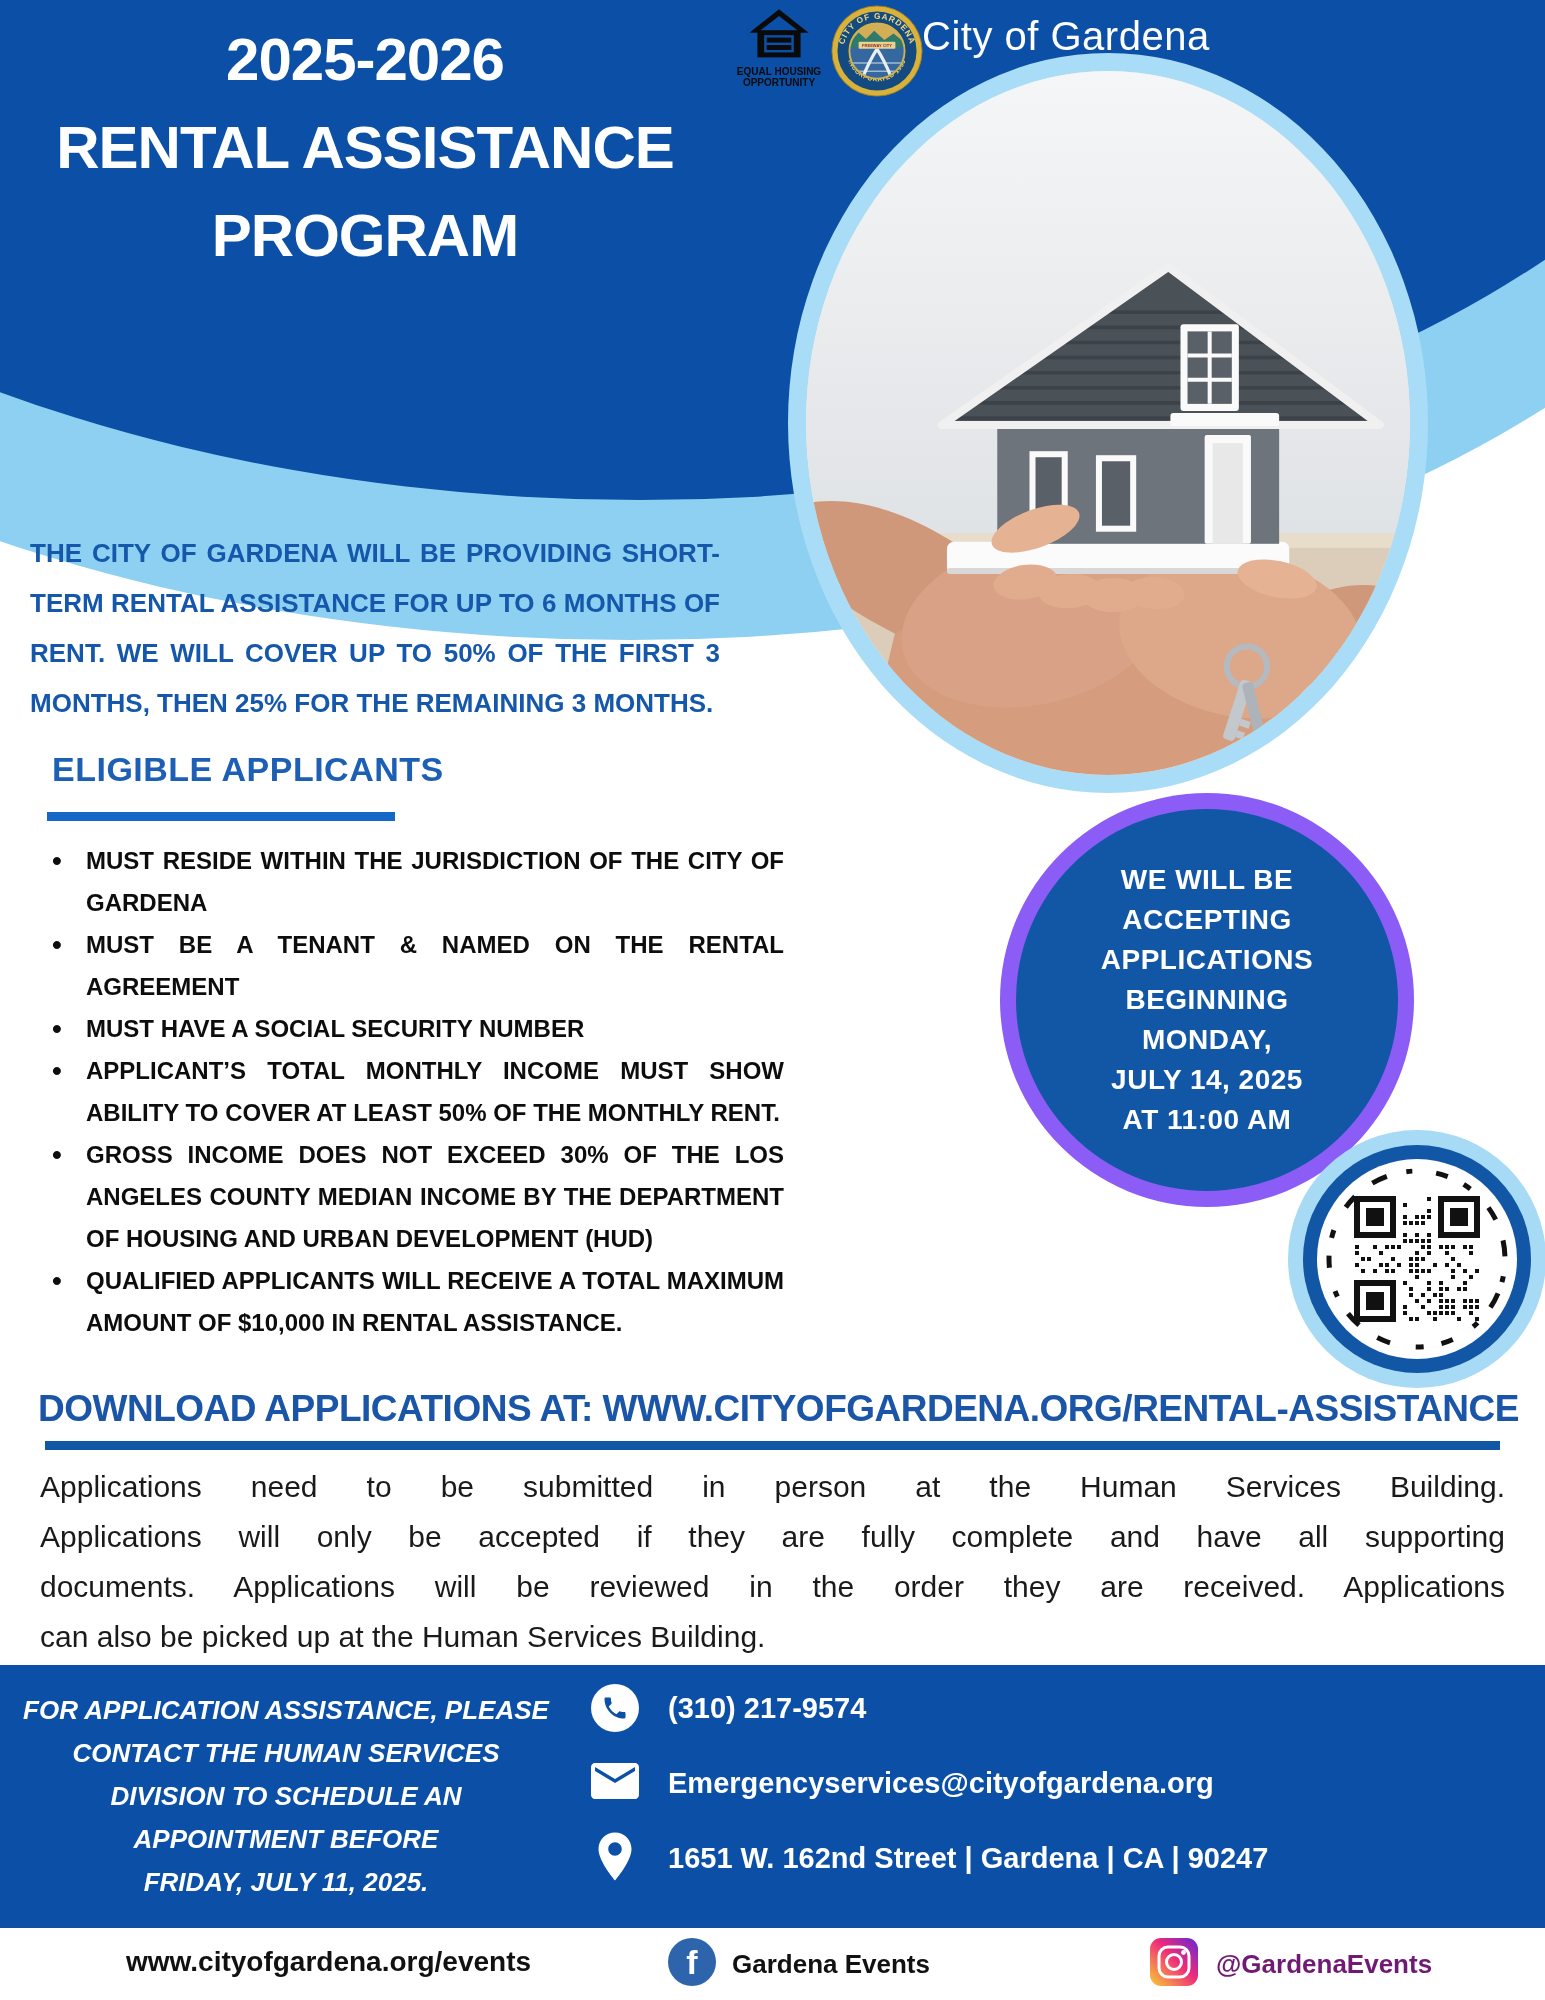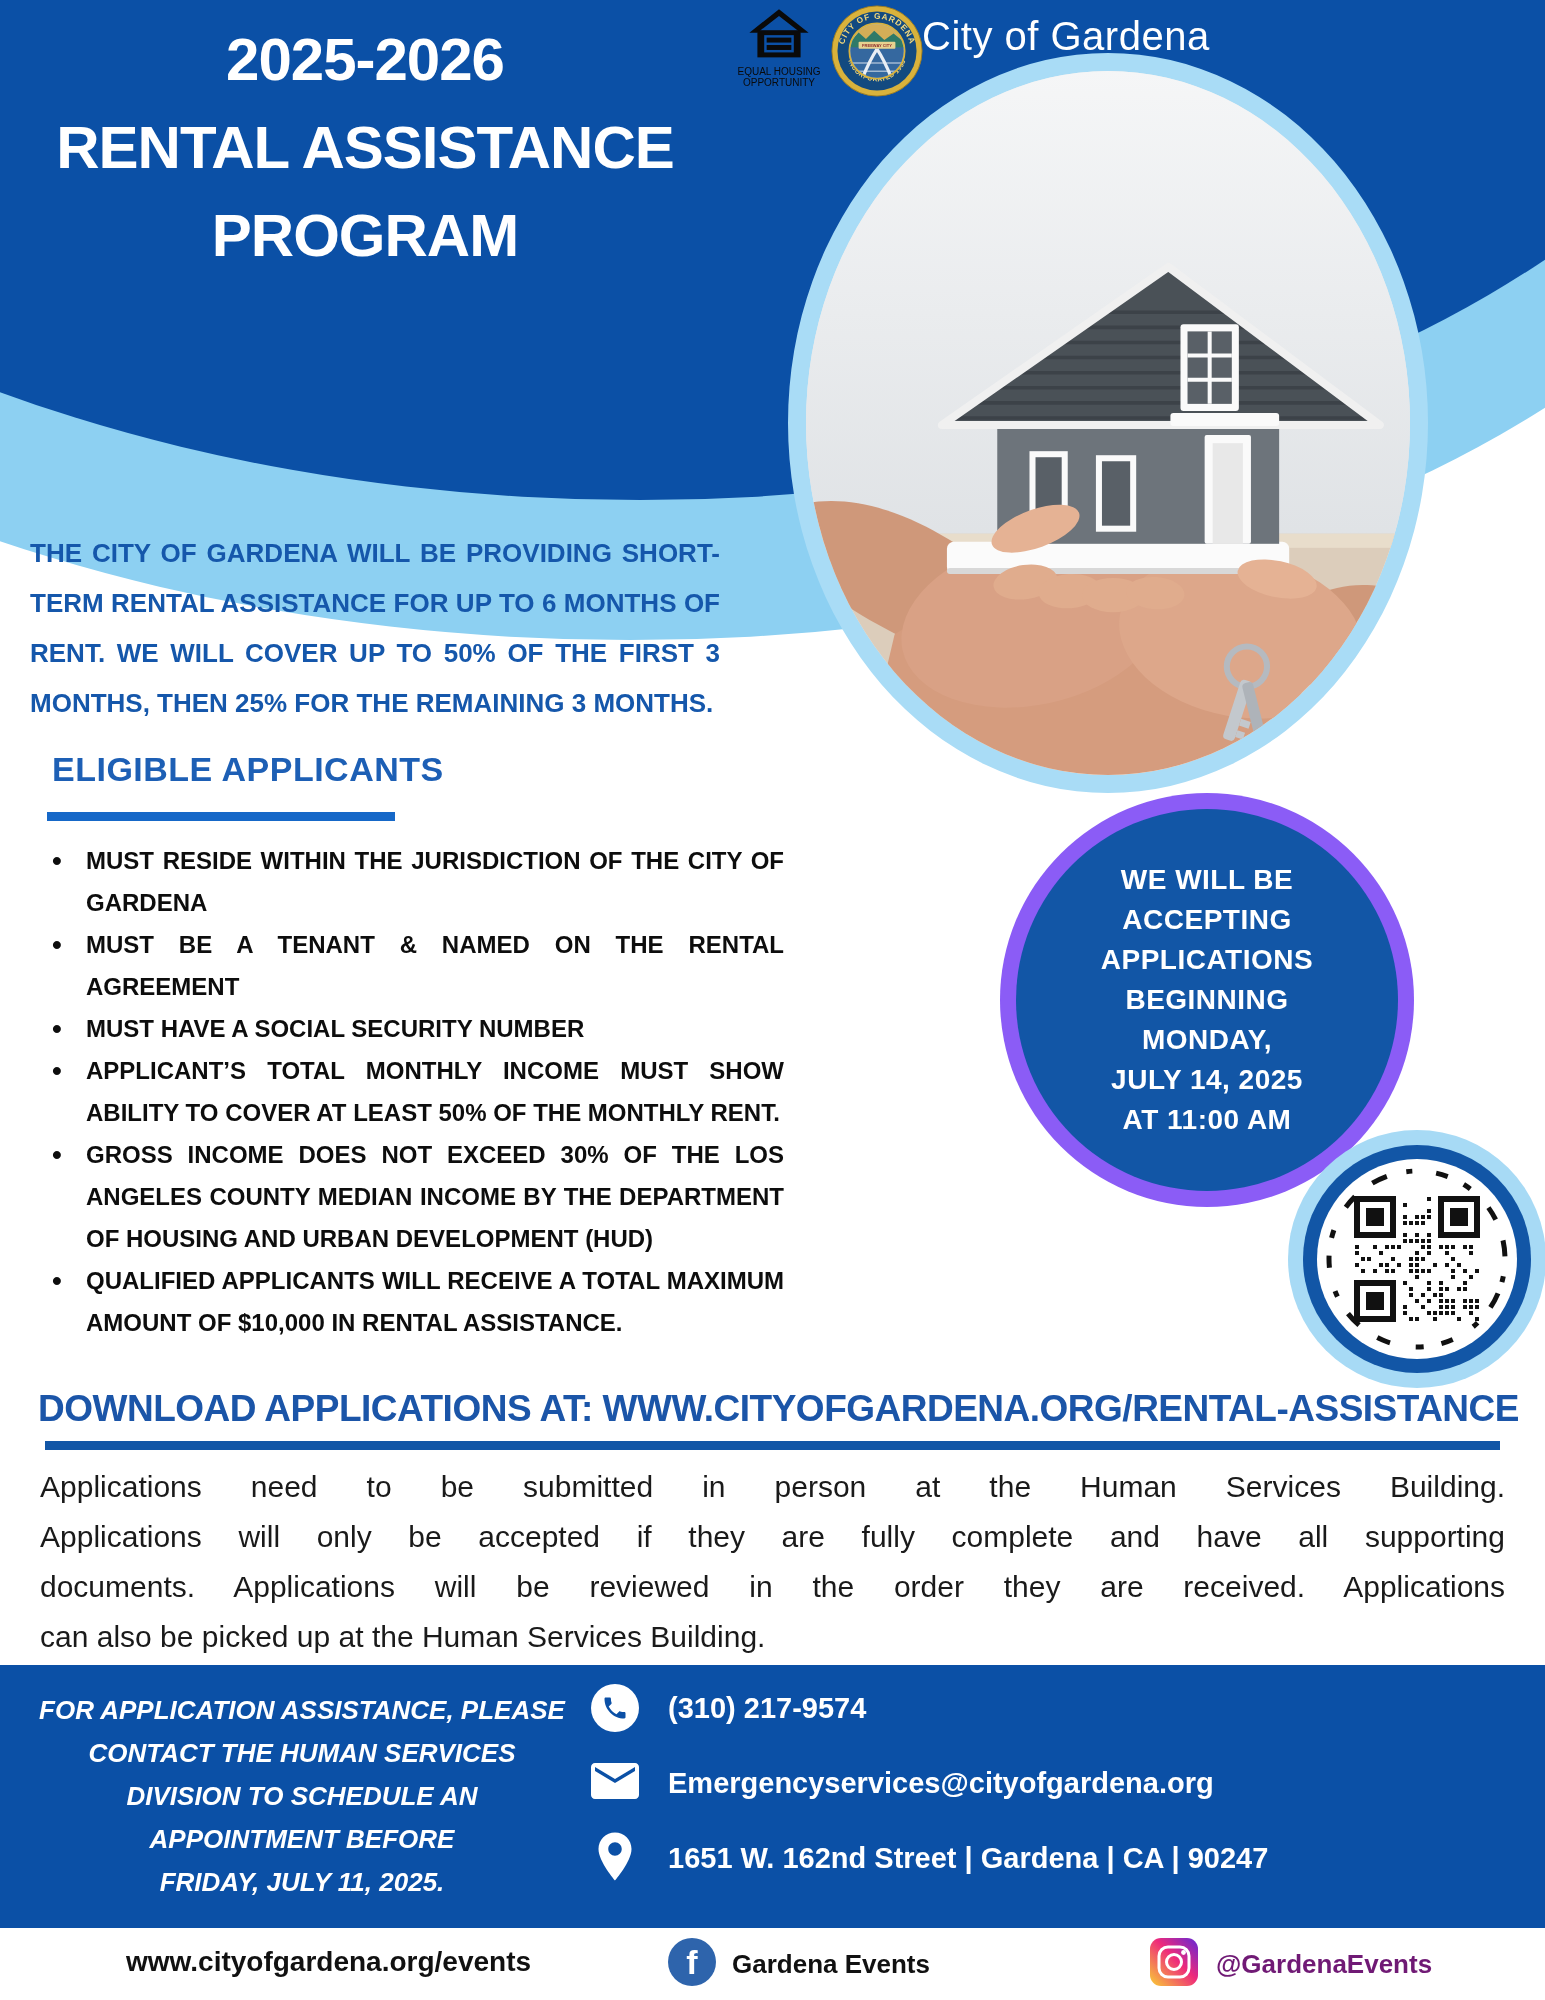--- a/index.html
+++ b/index.html
@@ -11,21 +11,21 @@
   .band-light{left:-600px;top:-760px;width:2460px;height:1400px;background:#8dd0f2;z-index:1;}
   .band-dark{left:-560px;top:-900px;width:2400px;height:1400px;background:#0b50a6;z-index:2;}
 
   
   .title{position:absolute;left:40px;top:16px;width:650px;z-index:5;text-align:center;
          color:#fff;font-weight:bold;font-size:60px;line-height:88px;letter-spacing:-1px;}
 
   
   .eho{position:absolute;left:736px;top:8px;width:86px;z-index:5;text-align:center;}
   .eho svg{display:block;margin:0 auto;}
-  .eho-text{font-size:10px;line-height:11px;font-weight:normal;color:#0a0a0a;letter-spacing:0px;}
+  .eho-text{font-size:10px;line-height:11px;font-weight:bold;color:#0a0a0a;letter-spacing:0px;}
   .seal-header{position:absolute;left:831px;top:5px;width:92px;height:92px;z-index:5;}
   .seal-small{position:absolute;left:58px;top:1935px;width:58px;height:58px;}
   .brand{position:absolute;left:922px;top:14px;z-index:5;color:#fff;font-size:40px;font-weight:normal;letter-spacing:.5px;}
 
   
   .photo{position:absolute;left:788px;top:53px;width:640px;height:740px;z-index:4;
          border:18px solid #a9dcf6;border-radius:50%;overflow:hidden;background:#e9ebec;box-sizing:border-box;}
   .photo svg{display:block;width:100%;height:100%;}
 
   
@@ -58,21 +58,21 @@
 
   
   .download{position:absolute;left:38px;top:1388px;width:1472px;z-index:5;color:#1b55a8;font-weight:bold;
             font-size:37px;letter-spacing:-0.5px;white-space:nowrap;}
   .hr-blue{position:absolute;left:45px;top:1441px;width:1455px;height:9px;background:#1256a6;z-index:5;}
   .para{position:absolute;left:40px;top:1462px;width:1465px;z-index:5;color:#1a1a1a;
         font-size:30px;line-height:50px;font-weight:normal;}
 
   
   .footer{position:absolute;left:0;top:1665px;width:1545px;height:263px;background:#0b50a6;z-index:5;}
-  .assist{position:absolute;left:22px;top:24px;width:560px;text-align:center;color:#fff;
+  .assist{position:absolute;left:6px;top:24px;width:560px;text-align:center;color:#fff;
           font-style:italic;font-weight:bold;font-size:26px;line-height:43px;}
   .contact{position:absolute;left:588px;top:14px;width:940px;}
   .crow{display:flex;align-items:center;height:58px;margin-bottom:17px;}
   .cicon{width:54px;display:flex;align-items:center;justify-content:center;flex:0 0 54px;}
   .clabel{margin-left:26px;color:#fff;font-weight:bold;font-size:29px;letter-spacing:0px;}
   .phone-badge{width:48px;height:48px;border-radius:50%;background:#fff;display:flex;align-items:center;justify-content:center;}
 
   
   .bottom{position:absolute;left:0;top:1928px;width:1545px;height:72px;background:#fff;z-index:5;padding-left:28px;}
   .website{position:absolute;left:126px;top:18px;color:#111;font-weight:bold;font-size:28px;}

